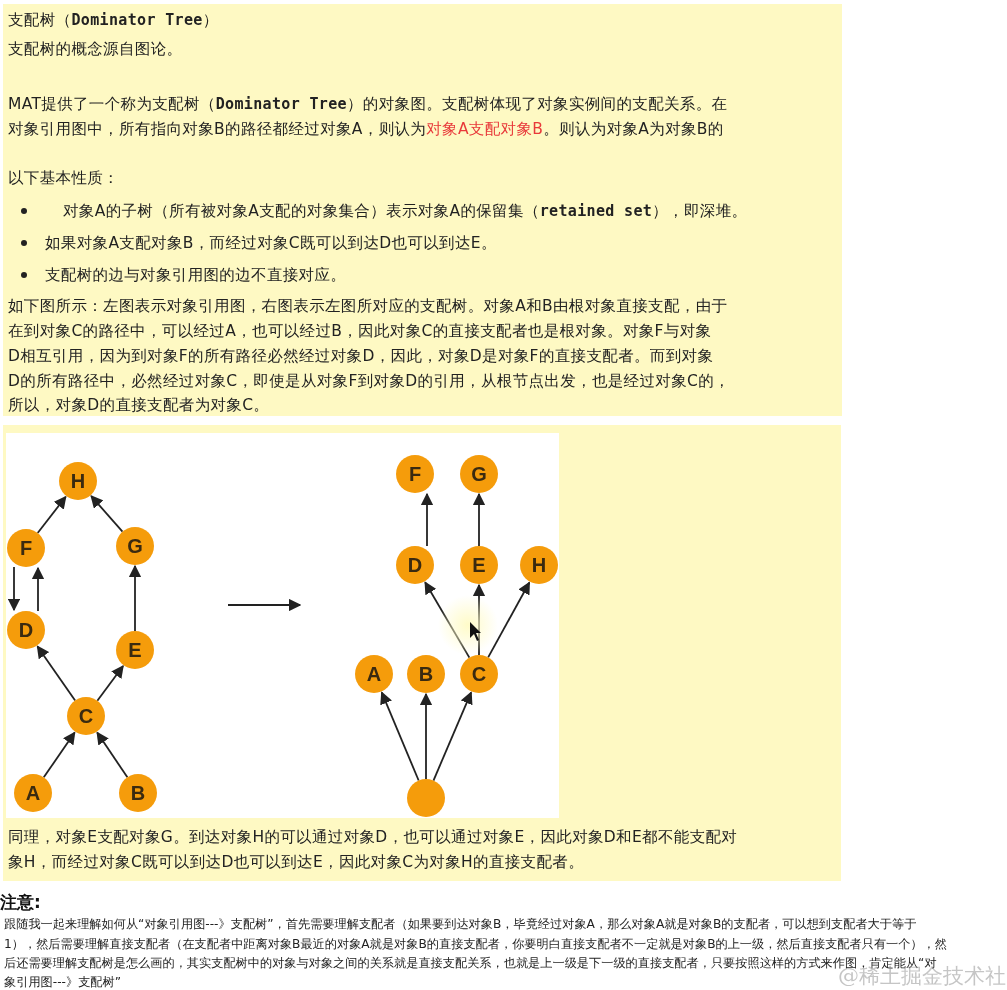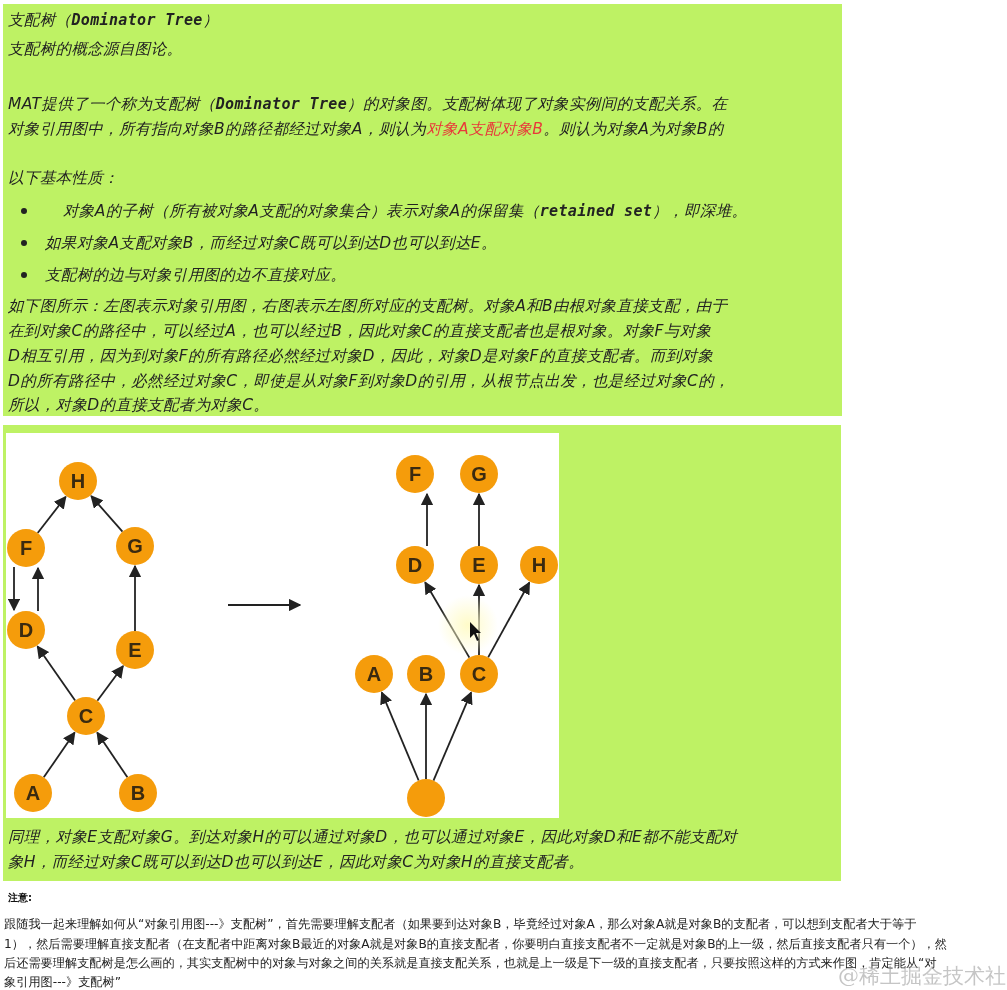--- a/index.html
+++ b/index.html
@@ -1,26 +1,26 @@
 <!DOCTYPE html>
 <html><head>
 <meta charset="utf-8">
 <style>
   html, body { margin:0; padding:0; background:#ffffff; }
   body { width:1007px; height:990px; position:relative; overflow:hidden;
          font-family:"DejaVu Sans", sans-serif; color:#1e1e1e; }
-  .green { position:absolute; background:#bef264;font-style:italic; }
+  .green { position:absolute; background:#fef9c3; }
   #block1 { left:3px; top:4px; width:839px; height:412px; }
   #block2 { left:3px; top:425px; width:838px; height:456px; }
   .line { position:absolute; left:5px; font-size:15.5px; line-height:24px; white-space:nowrap; letter-spacing:0.35px; color:#222; }
   .mono { font-family:"DejaVu Sans Mono", monospace; font-weight:bold; font-size:15px; }
   .red { color:#e8393a;text-align:center; }
   .bullet { position:absolute; left:18px; width:6px; height:6px; border-radius:50%; background:#222; }
   .figure { position:absolute; left:6px; top:433px; width:553px; height:385px; background:#fff; }
-  .note-title { position:absolute; left:8px; top:891px; font-size:10px; font-weight:bold; color:#111; }
+  .note-title { position:absolute; left:0; top:891px; font-size:17px; font-weight:bold; color:#111; }
   .note { position:absolute; left:4px; font-size:12.2px; line-height:20px; white-space:nowrap; color:#222; }
   .watermark { position:absolute; left:838px; top:962px; font-size:21px; color:rgba(150,150,150,0.55); font-family:"DejaVu Serif", serif; white-space:nowrap; }
   svg text { font-family:"Liberation Sans", sans-serif; font-weight:bold; font-size:20px; fill:#3a2a10; }
 </style>
 </head>
 <body>
 
 <div id="block1" class="green">
   <div class="line" style="top:4px"><span>支配树（</span><span class="mono">Dominator Tree</span><span>）</span></div>
   <div class="line" style="top:33px">支配树的概念源自图论。</div>

